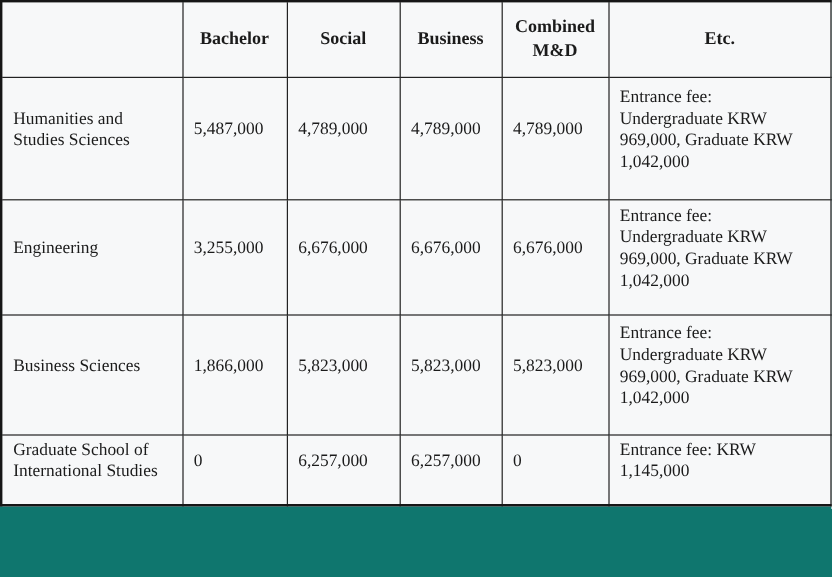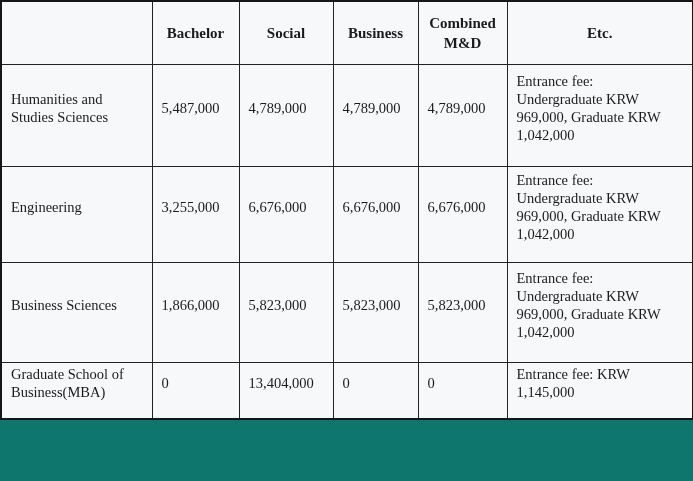--- a/index.html
+++ b/index.html
@@ -100,23 +100,23 @@
         <td>Entrance fee: Undergraduate KRW 969,000, Graduate KRW 1,042,000</td>
       </tr>
       <tr class="row-2">
         <td>Business Sciences</td>
         <td>1,866,000</td>
         <td>5,823,000</td>
         <td>5,823,000</td>
         <td>5,823,000</td>
         <td>Entrance fee: Undergraduate KRW 969,000, Graduate KRW 1,042,000</td>
       </tr>
-      <tr class="row-4">
-        <td>Graduate School of Business(MBA)</td>
+      <tr class="row-3">
+        <td>Graduate School of International Studies</td>
         <td>0</td>
-        <td>13,404,000</td>
-        <td>0</td>
+        <td>6,257,000</td>
+        <td>6,257,000</td>
         <td>0</td>
         <td>Entrance fee: KRW 1,145,000</td>
       </tr>
     </tbody>
   </table>
 </div>
 
 </body></html>

